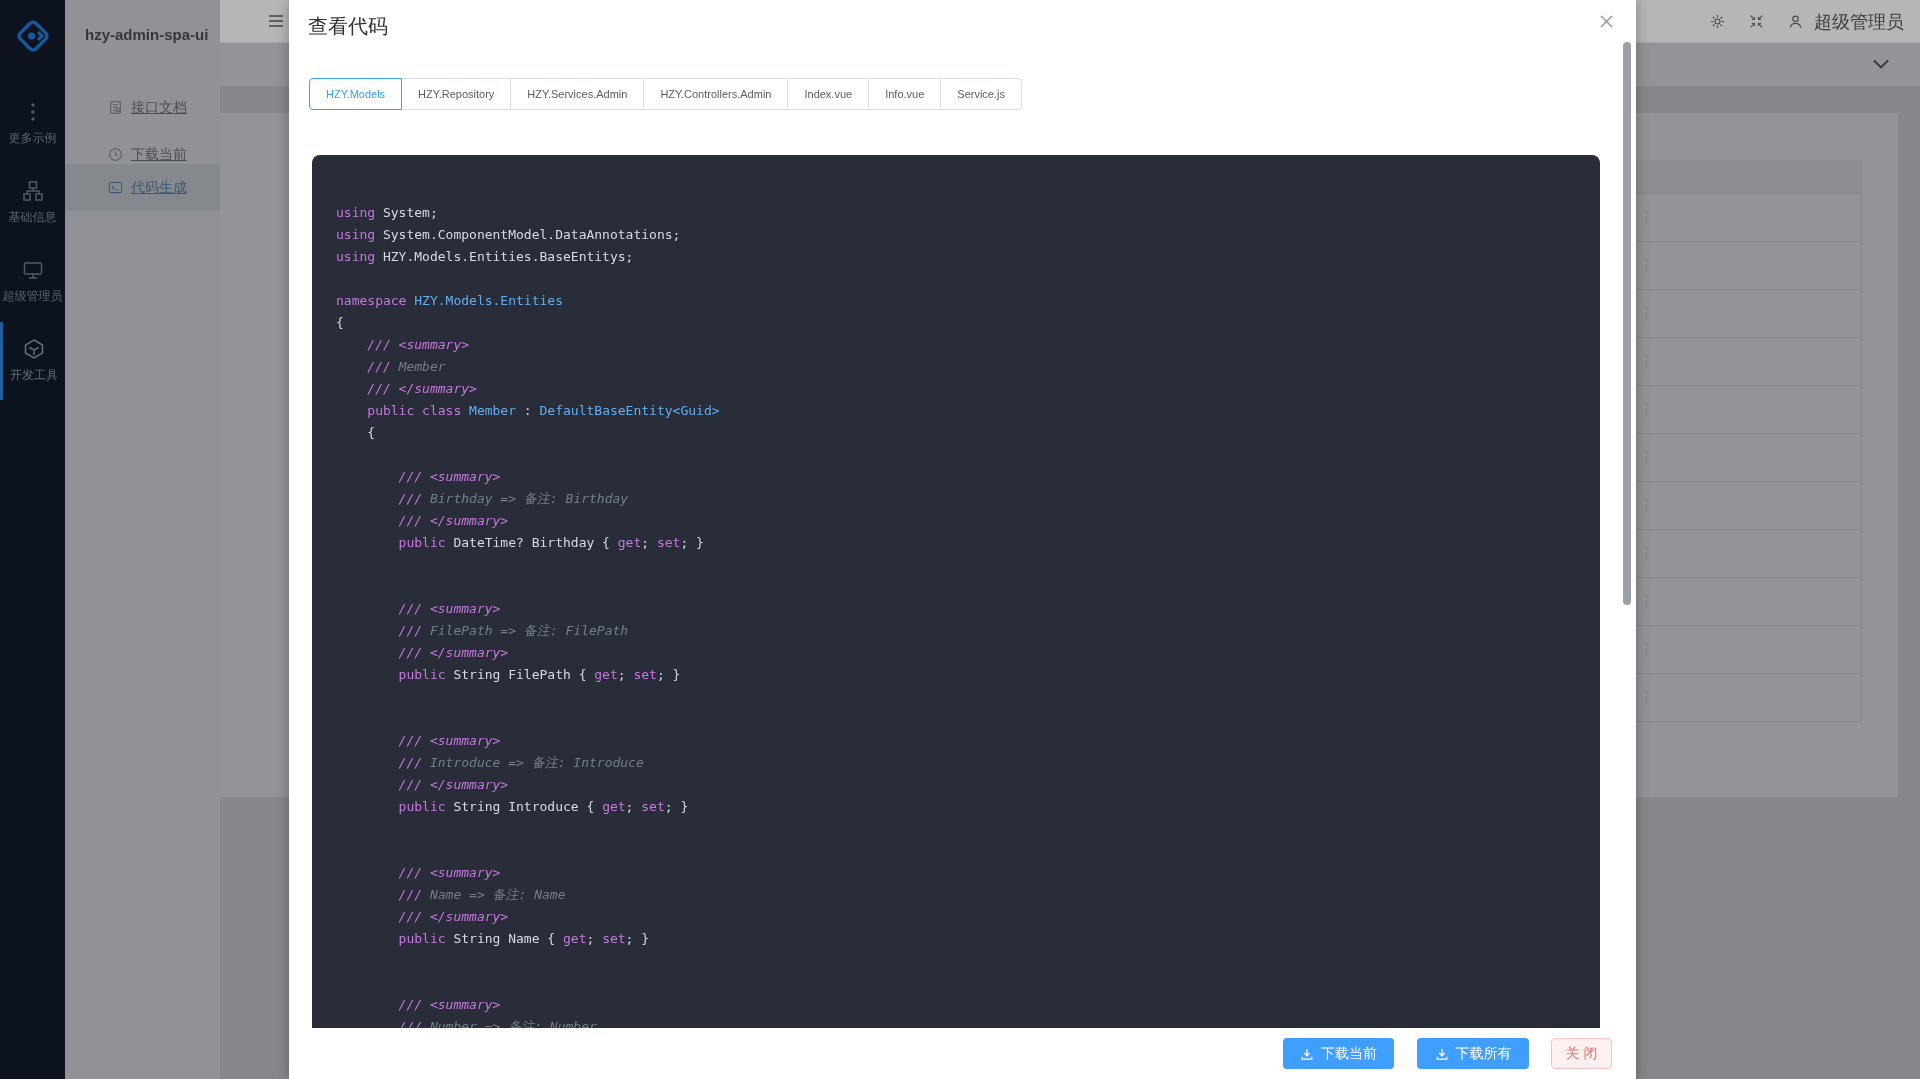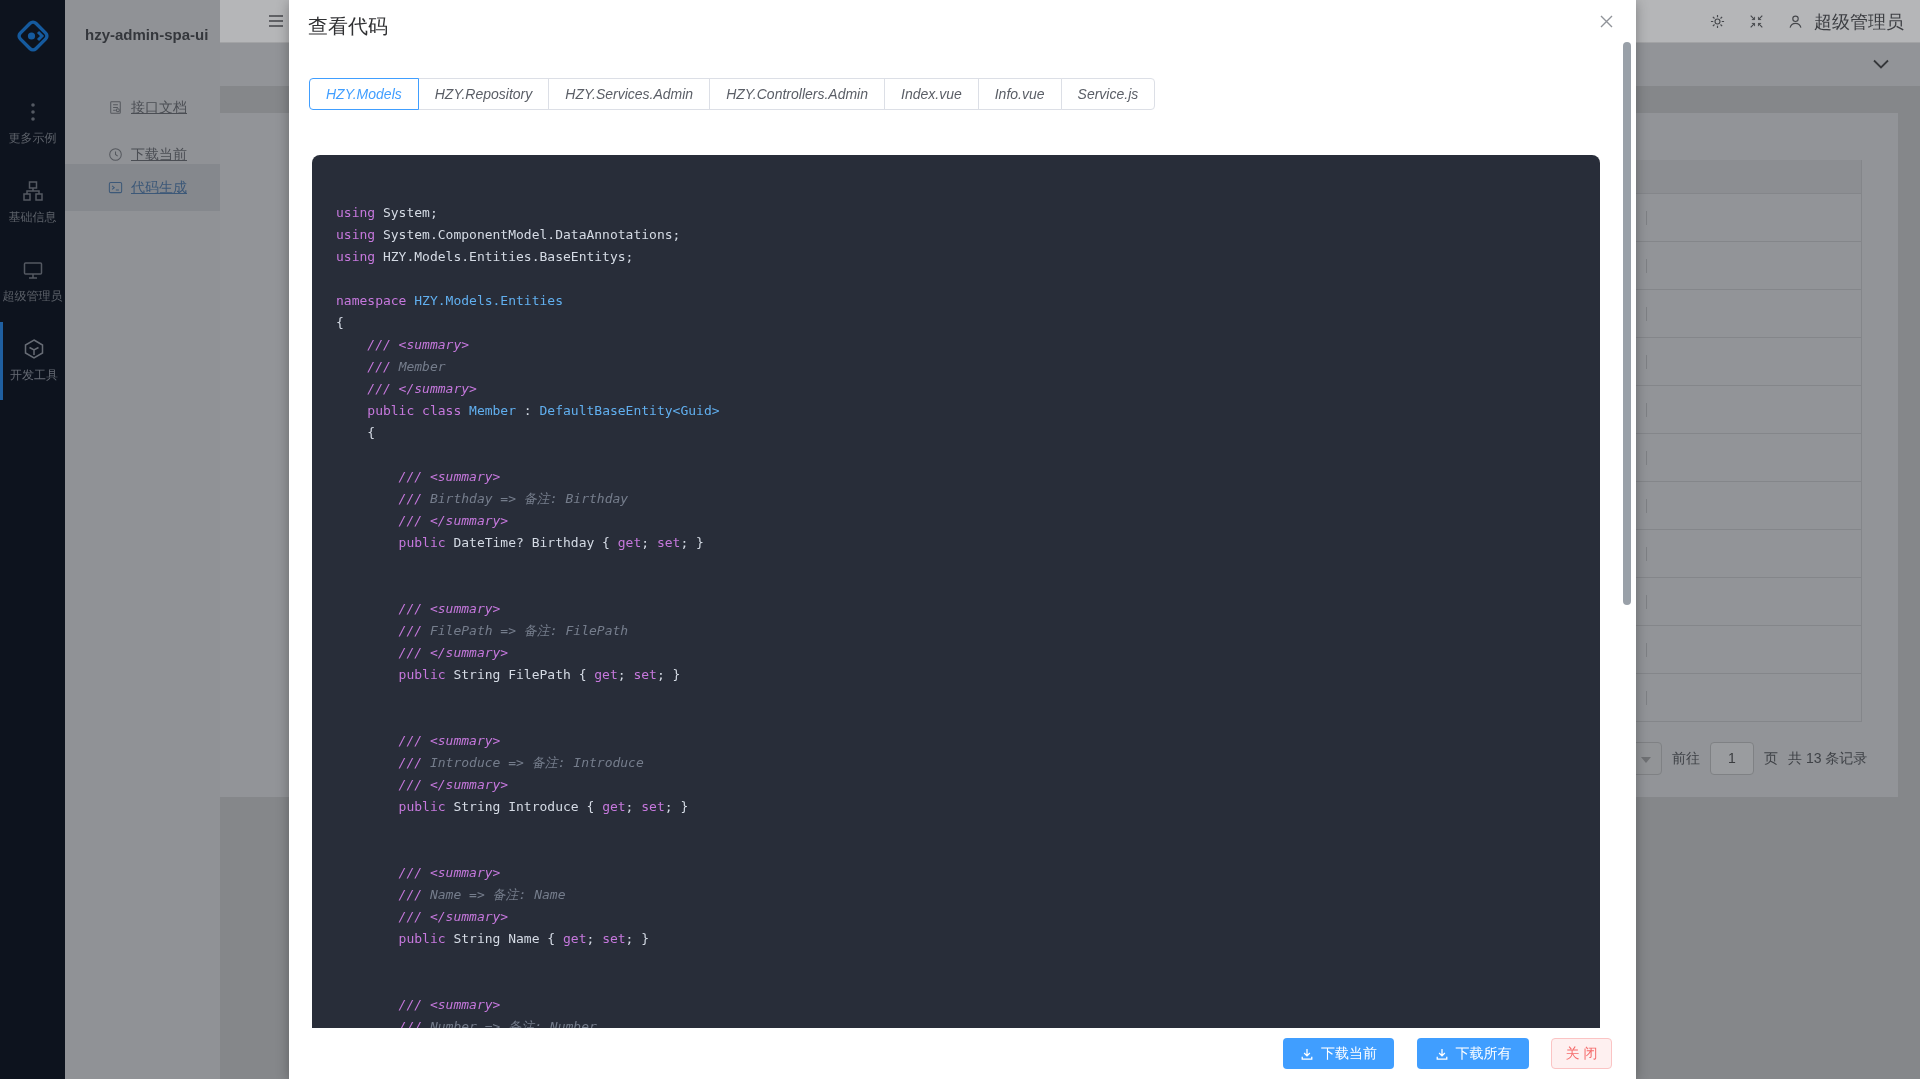--- a/index.html
+++ b/index.html
@@ -41,21 +41,21 @@
   .side-item { position:absolute; left:0; width:155px; height:47px; display:flex; align-items:center; gap:8px; padding-left:43px; font-size:14px; color:#4b4e54; cursor:pointer;text-decoration:underline; }
   .side-item .sic { color:#55585e; display:flex; }
   .side-item.active { background:#85888d; color:#3c5878; }
   .side-item.active .sic { color:#3c5878; }
 
   
   #modal { left:289px; top:0; width:1347px; height:1079px; background:#ffffff; box-shadow:0 2px 12px rgba(0,0,0,.3); }
   #modal-title { position:absolute; left:19px; top:13px; font-size:20px; color:#303133; }
   #modal-close { position:absolute; left:1307px; top:11px; color:#909399; cursor:pointer; width:20px; height:20px; display:flex; align-items:center; justify-content:center; }
   #tabs { position:absolute; left:20px; top:78px; display:flex; }
-  .tab { height:32px; padding:0 16px; border:1px solid #dcdfe6; margin-left:-1px; background:#fff; font-size:14px; color:#5a5e66; display:flex; align-items:center; cursor:pointer; white-space:nowrap;font-style:italic; }
+  .tab { height:32px; padding:0 16px; border:1px solid #dcdfe6; margin-left:-1px; background:#fff; font-size:11px; color:#5a5e66; display:flex; align-items:center; cursor:pointer; white-space:nowrap; }
   .tab:first-child { margin-left:0; border-radius:4px 0 0 4px; }
   .tab:last-child { border-radius:0 4px 4px 0; }
   .tab.active { border:1px solid #409eff; color:#409eff; position:relative; z-index:2; }
 
   #code-card { position:absolute; left:23px; top:155px; width:1288px; height:873px; background:#282d39; border-radius:8px 8px 0 0; overflow:hidden; }
   #card-head { position:absolute; left:0; top:0; width:100%; height:34px; }
   .dot { position:absolute; top:10px; width:9px; height:9px; border-radius:50%; }
   #copy-btn { position:absolute; right:16px; top:9px; font-size:13px; color:#98a0aa; cursor:pointer; }
   #code { position:absolute; left:24px; top:47px; font-family:"DejaVu Sans Mono","Liberation Mono",monospace; font-size:13px; line-height:22px; white-space:pre; }
   .code-line { height:22px; }
@@ -147,29 +147,20 @@
       <div class="trow">
         <span class="tick"></span>
       </div>
       <div class="trow">
         <span class="tick"></span>
       </div>
       <div class="trow">
         <span class="tick"></span>
       </div>
     </div>
-  <div class="abs" id="bg-pagination">
-    <div class="pg-select">
-        <span class="caret"></span>
-      </div>
-    <span>前往</span>
-    <div class="pg-input">1</div>
-    <span>页</span>
-    <span>共 13 条记录</span>
-  </div>
 
   <div class="abs" id="rail">
     <div id="rail-logo">
         <svg width="36" height="36" viewBox="0 0 36 36" fill="none">
           <rect x="7" y="7" width="22" height="22" rx="4" transform="rotate(45 18 18)" stroke="#155a9e" stroke-width="3.4"></rect>
           <circle cx="16.5" cy="18" r="3.6" fill="#155a9e"></circle>
           <path d="M23 14l4 4-4 4" stroke="#155a9e" stroke-width="3"></path>
         </svg>
       </div>
     <div id="rail-items">

